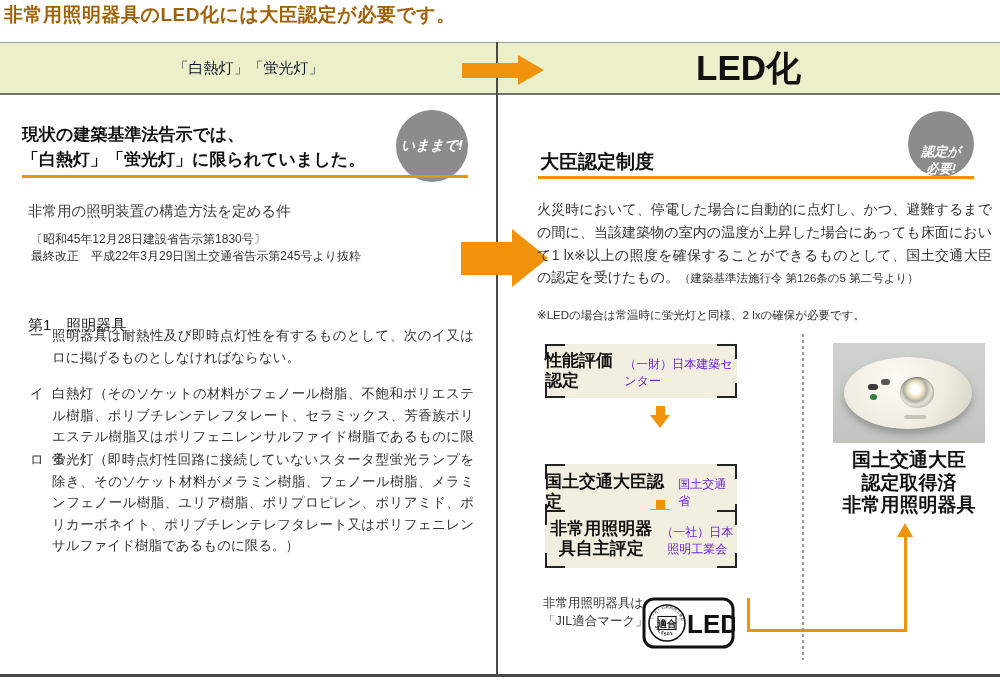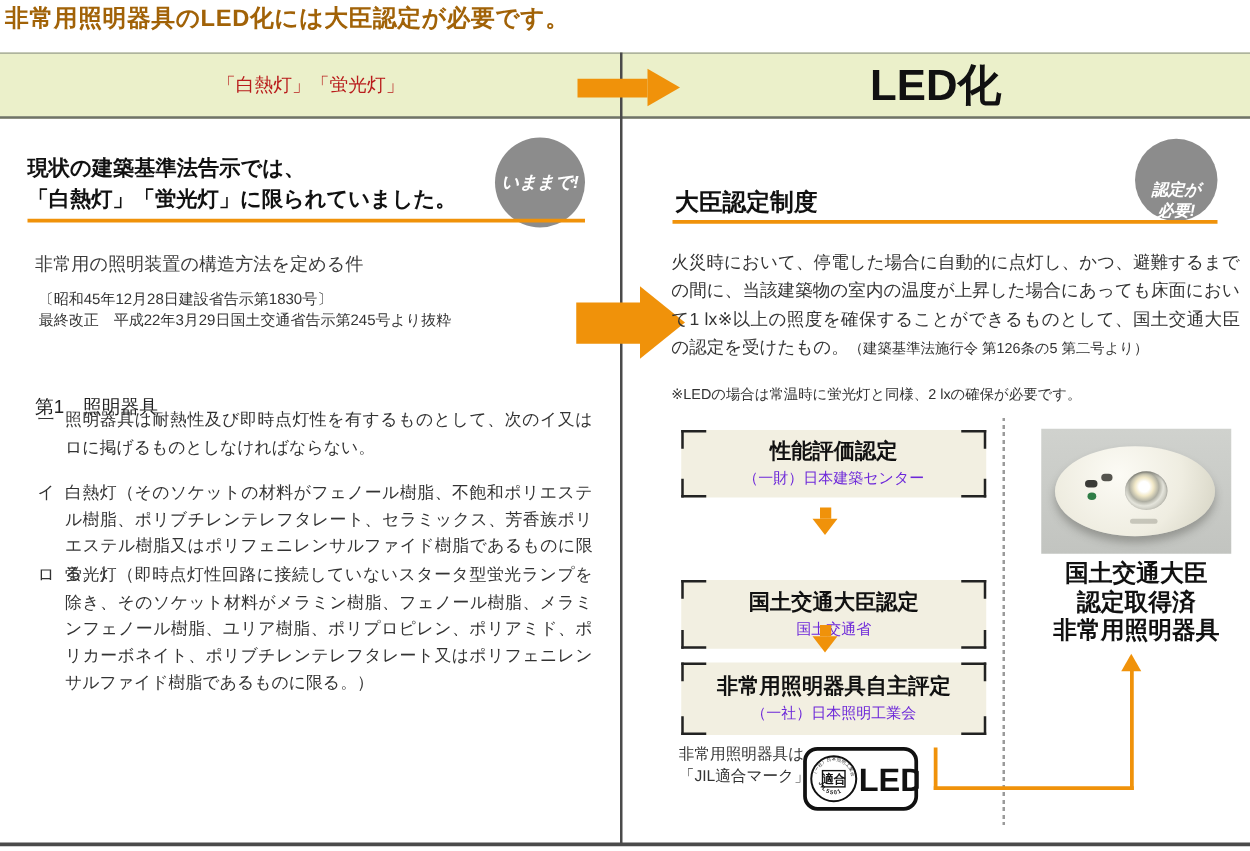--- a/index.html
+++ b/index.html
@@ -9,21 +9,21 @@
   }
   .abs{position:absolute;}
 
   
   .page-title{left:4px;top:2px;font-size:19px;font-weight:bold;color:#a16207;letter-spacing:.5px;}
 
   
   .band{left:0;top:42px;width:1000px;height:53px;background:#EBF0CA;
         border-top:1px solid #9aa08f;border-bottom:2px solid #6f7368;box-sizing:border-box;}
   .band-cell{top:42px;height:53px;display:flex;align-items:center;justify-content:center;}
-  .band-left{left:0;width:497px;font-size:15px;color:#b91c1c;}
+  .band-left{left:0;width:497px;font-size:15px;color:#0f172a;}
   .band-right{left:497px;width:503px;font-size:35px;font-weight:bold;color:#111;}
 
   
   .v-divider{left:496px;top:42px;width:2px;height:634px;background:#4a4a4a;}
   .bottom-line{left:0;top:674px;width:1000px;height:3px;background:#4a4a4a;}
   .dashed-line{left:802px;top:334px;width:2px;height:326px;
      background-image:repeating-linear-gradient(to bottom,#9a9a9a 0 3px,transparent 3px 6px);}
 
   
   .shaft{background:#F0920A;}
@@ -48,21 +48,21 @@
   .list-item .itext{margin-left:22px;text-align:justify;}
 
   
   .r-heading{left:540px;top:149px;font-size:19px;font-weight:bold;color:#111;}
   .r-rule{left:538px;top:176px;width:436px;height:3px;background:#F0920A;}
   .r-body{left:537px;top:198px;width:455px;font-size:14px;line-height:22.8px;color:#333;text-align:justify;}
   .r-body .ref{font-size:11.5px;}
   .r-note{left:537px;top:308px;font-size:11.5px;color:#333;}
 
   
-  .flow-box{left:545px;width:244px;background:#F2EFE1;display:flex;flex-direction:column;
+  .flow-box{left:545px;width:192px;background:#F2EFE1;display:flex;flex-direction:row;
             align-items:center;justify-content:center;box-sizing:border-box;}
   .flow-box .ft{font-size:17px;font-weight:bold;color:#111;line-height:20px;}
   .flow-box .fs{font-size:12px;color:#6d28d9;margin-top:3px;}
   .corner{position:absolute;width:18px;height:13px;}
   .c-tl{left:0;top:0;border-left:2px solid #222;border-top:2px solid #222;}
   .c-tr{right:0;top:0;border-right:2px solid #222;border-top:2px solid #222;}
   .c-bl{left:0;bottom:0;border-left:2px solid #222;border-bottom:2px solid #222;}
   .c-br{right:0;bottom:0;border-right:2px solid #222;border-bottom:2px solid #222;}
 
   
@@ -176,21 +176,21 @@
     <span class="corner c-br"></span>
     <div class="ft">国土交通大臣認定</div>
     <div class="fs">国土交通省</div>
   </div>
 
   <div>
     <div class="abs shaft" style="left:656px;top:500px;width:9px;height:9px;"></div>
     <div class="abs tri-down" style="left:650px;top:509px;border-width:13px 10px 0 10px;"></div>
   </div>
 
-  <div class="abs flow-box" style="top:530px;height:58px;">
+  <div class="abs flow-box" style="top:510px;height:58px;text-align:center;">
     <span class="corner c-tl"></span>
     <span class="corner c-tr"></span>
     <span class="corner c-bl"></span>
     <span class="corner c-br"></span>
     <div class="ft">非常用照明器具自主評定</div>
     <div class="fs">（一社）日本照明工業会</div>
   </div>
 
   <div class="abs jil-note">
     <div>非常用照明器具は</div>

